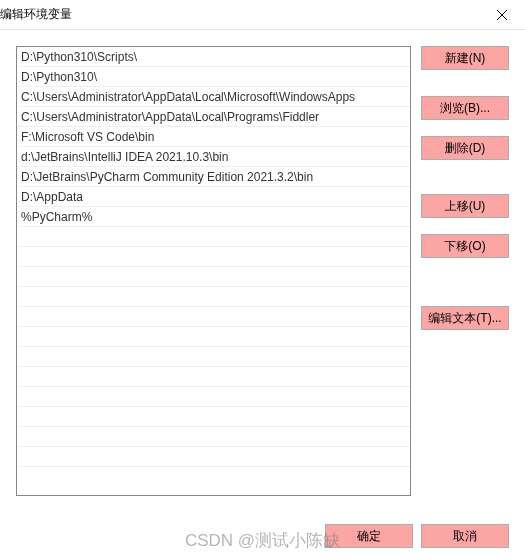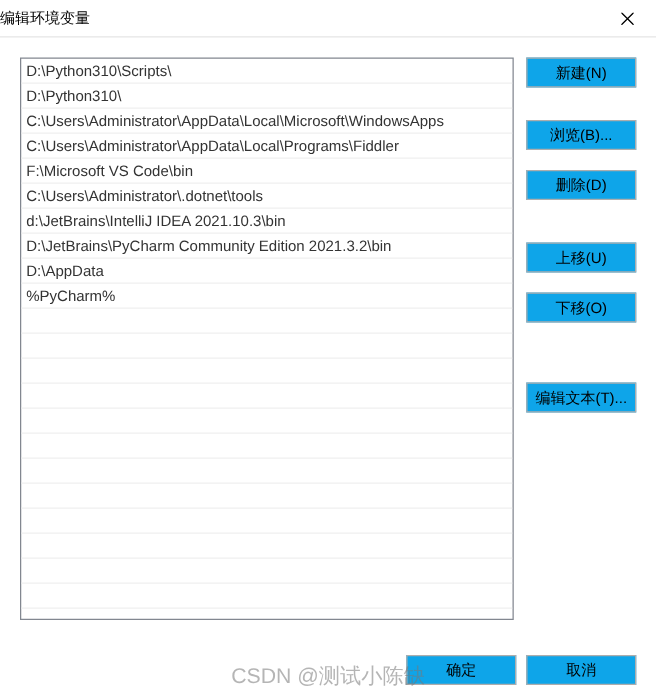--- a/index.html
+++ b/index.html
@@ -67,21 +67,21 @@
       color: transparent;
     }
     .btn-col {
       width: 88px;
       display: flex;
       flex-direction: column;
     }
     .win-btn {
       height: 24px;
       border: 1px solid #adadad;
-      background: #0ea5e9;
+      background: #fca5a5;
       color: #000;
       font-size: 12px;
       font-family: inherit;
       cursor: pointer;
       margin-bottom: 6px;
       padding: 0 4px;
     }
     .gap-small { height: 10px; }
     .gap-med { height: 28px; }
     .gap-large { height: 42px; }
@@ -120,21 +120,20 @@
   </div>
 </div>
 
 <div class="content">
   <div class="listbox">
     <div class="list-item">D:\Python310\Scripts\</div>
     <div class="list-item">D:\Python310\</div>
     <div class="list-item">C:\Users\Administrator\AppData\Local\Microsoft\WindowsApps</div>
     <div class="list-item">C:\Users\Administrator\AppData\Local\Programs\Fiddler</div>
     <div class="list-item">F:\Microsoft VS Code\bin</div>
-    <div class="list-item">C:\Users\Administrator\.dotnet\tools</div>
     <div class="list-item">d:\JetBrains\IntelliJ IDEA 2021.10.3\bin</div>
     <div class="list-item">D:\JetBrains\PyCharm Community Edition 2021.3.2\bin</div>
     <div class="list-item">D:\AppData</div>
     <div class="list-item">%PyCharm%</div>
     <div class="list-item empty">.</div>
     <div class="list-item empty">.</div>
     <div class="list-item empty">.</div>
     <div class="list-item empty">.</div>
     <div class="list-item empty">.</div>
     <div class="list-item empty">.</div>

